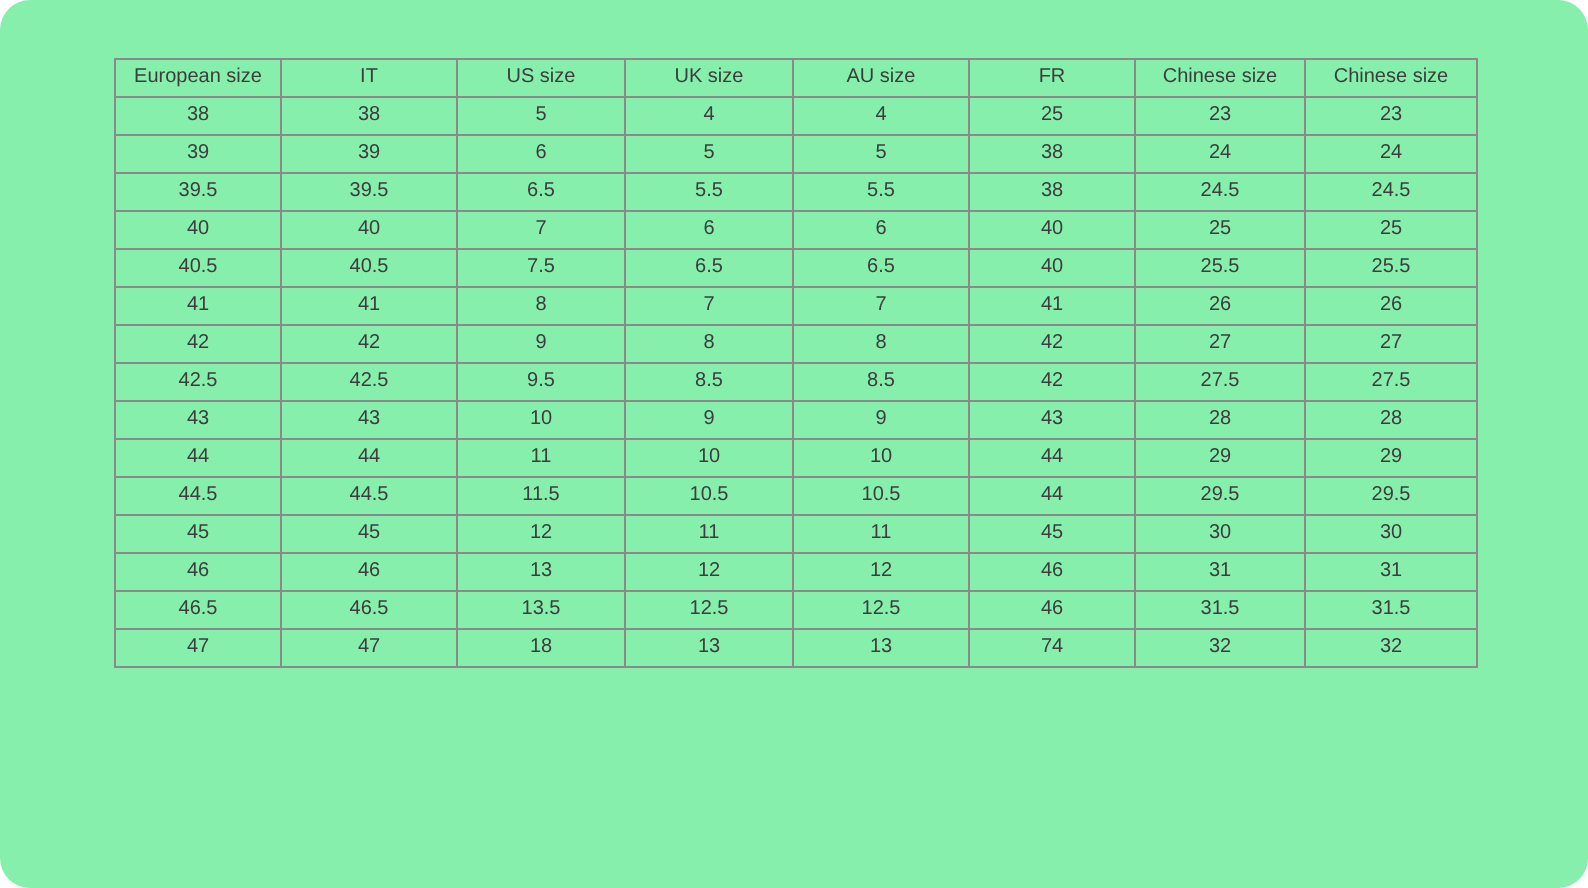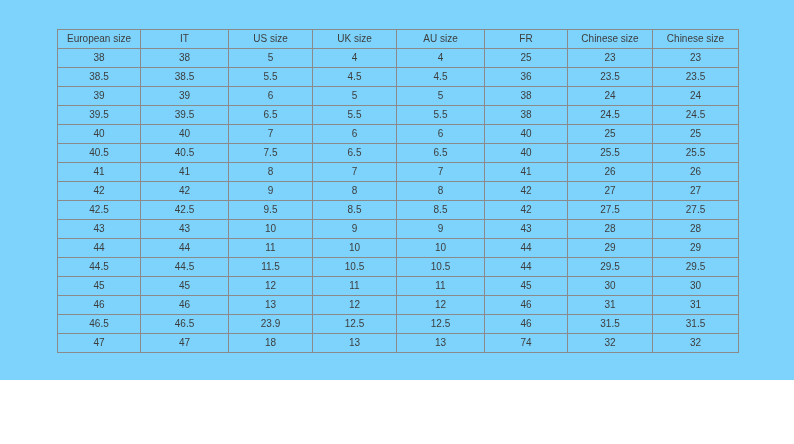--- a/index.html
+++ b/index.html
@@ -4,23 +4,24 @@
 <style>
   html, body {
     margin: 0;
     padding: 0;
     background: #ffffff;
     font-family: "Liberation Sans", "DejaVu Sans", sans-serif;
   }
   .page {
     position: relative;
     width: 794px;
-    height: 380px;
-    background: #7dd3fc;
+    height: 444px;
+    background: #86efac;
     overflow: hidden;
+    border-radius: 15px;
   }
   .table-wrap {
     position: absolute;
     left: 57px;
     top: 29px;
   }
   table.size-table {
     border-collapse: collapse;
     table-layout: fixed;
     width: 681px;
@@ -81,30 +82,20 @@
             <td>38</td>
             <td>38</td>
             <td>5</td>
             <td>4</td>
             <td>4</td>
             <td>25</td>
             <td>23</td>
             <td>23</td>
           </tr>
           <tr>
-            <td>38.5</td>
-            <td>38.5</td>
-            <td>5.5</td>
-            <td>4.5</td>
-            <td>4.5</td>
-            <td>36</td>
-            <td>23.5</td>
-            <td>23.5</td>
-          </tr>
-          <tr>
             <td>39</td>
             <td>39</td>
             <td>6</td>
             <td>5</td>
             <td>5</td>
             <td>38</td>
             <td>24</td>
             <td>24</td>
           </tr>
           <tr>
@@ -213,21 +204,21 @@
             <td>13</td>
             <td>12</td>
             <td>12</td>
             <td>46</td>
             <td>31</td>
             <td>31</td>
           </tr>
           <tr>
             <td>46.5</td>
             <td>46.5</td>
-            <td>23.9</td>
+            <td>13.5</td>
             <td>12.5</td>
             <td>12.5</td>
             <td>46</td>
             <td>31.5</td>
             <td>31.5</td>
           </tr>
           <tr>
             <td>47</td>
             <td>47</td>
             <td>18</td>

